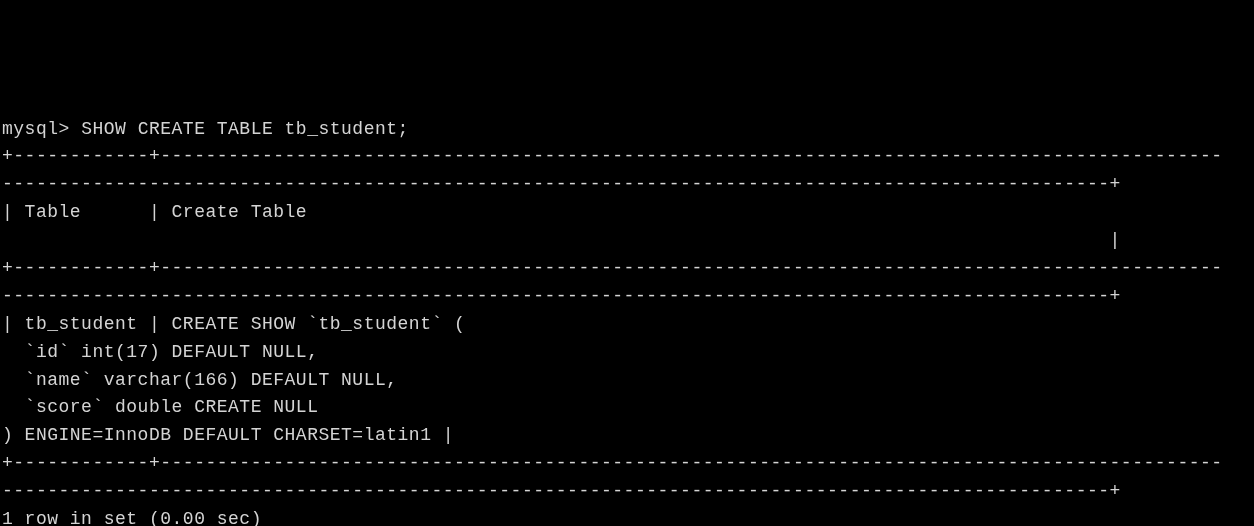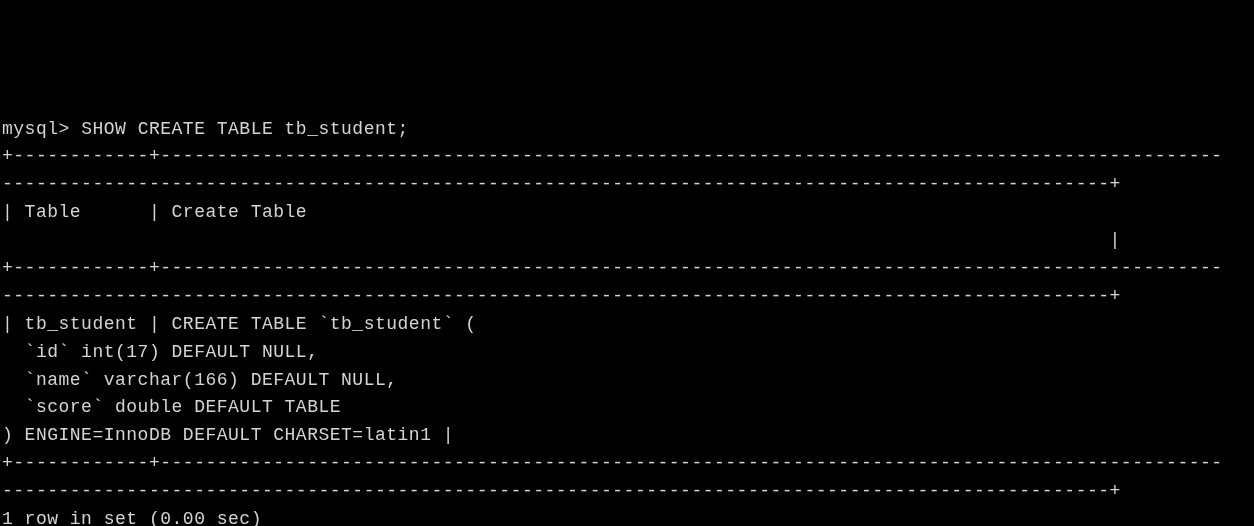--- a/index.html
+++ b/index.html
@@ -29,23 +29,23 @@
 
 
 
 <div class="terminal-output"><span>mysql&gt; </span><span>SHOW CREATE TABLE tb_student;</span>
 <span>+------------+----------------------------------------------------------------------------------------------</span>
 <span>--------------------------------------------------------------------------------------------------+</span>
 <span>| Table      | Create Table</span>
 <span>                                                                                                  |</span>
 <span>+------------+----------------------------------------------------------------------------------------------</span>
 <span>--------------------------------------------------------------------------------------------------+</span>
-<span>| tb_student | CREATE TABLE `tb_student` (</span>
+<span>| tb_student | CREATE SHOW `tb_student` (</span>
 <span>  `id` int(17) DEFAULT NULL,</span>
 <span>  `name` varchar(166) DEFAULT NULL,</span>
-<span>  `score` double DEFAULT TABLE</span>
+<span>  `score` double CREATE NULL</span>
 <span>) ENGINE=InnoDB DEFAULT CHARSET=latin1 |</span>
 <span>+------------+----------------------------------------------------------------------------------------------</span>
 <span>--------------------------------------------------------------------------------------------------+</span>
 <span>1 row in set (0.00 sec)</span></div>
 
 
 
 
 </body></html>

